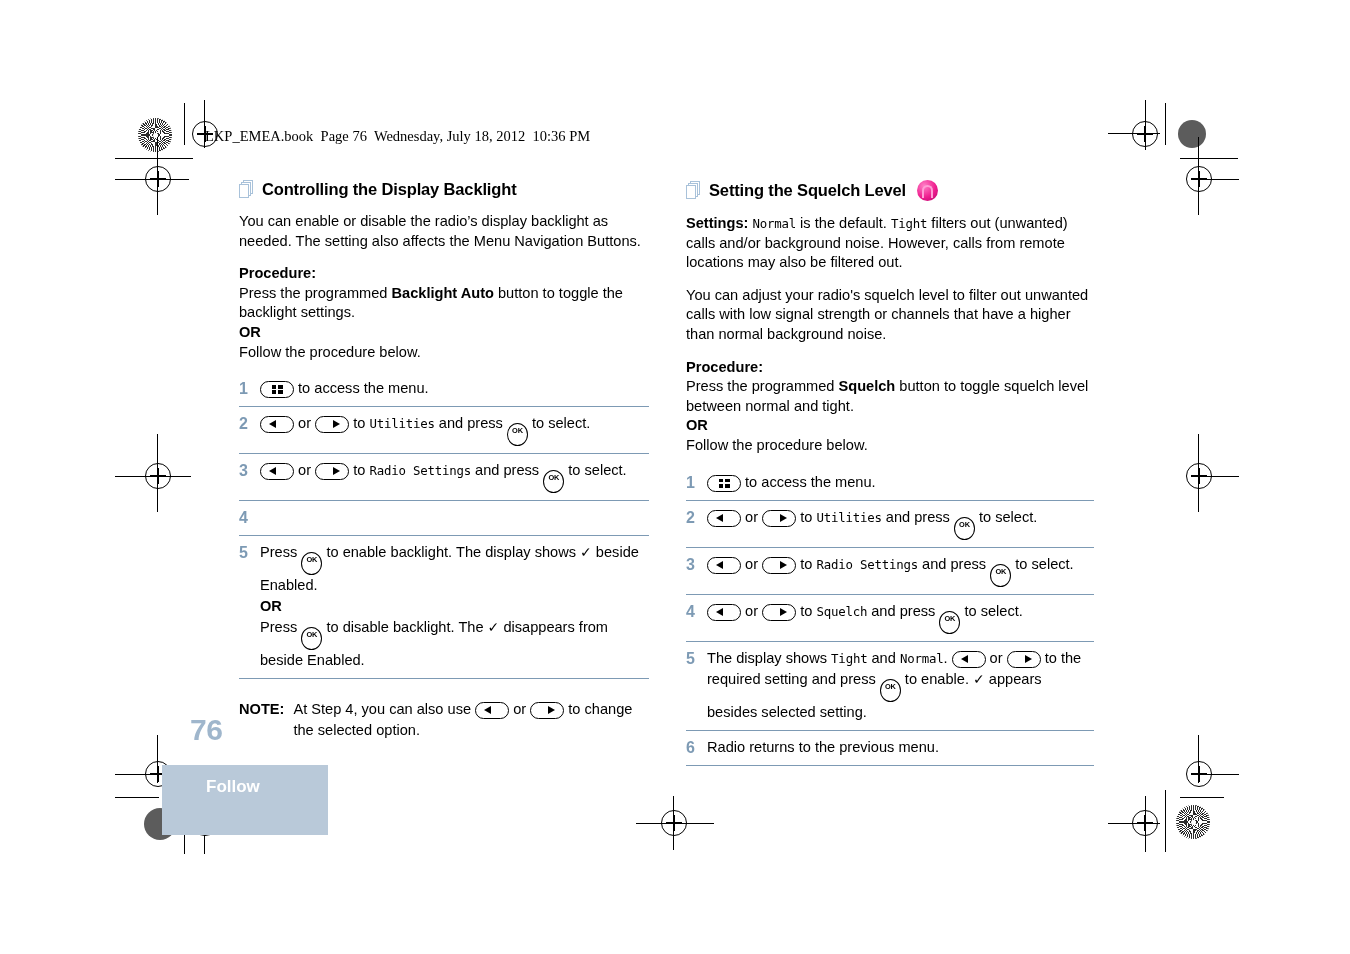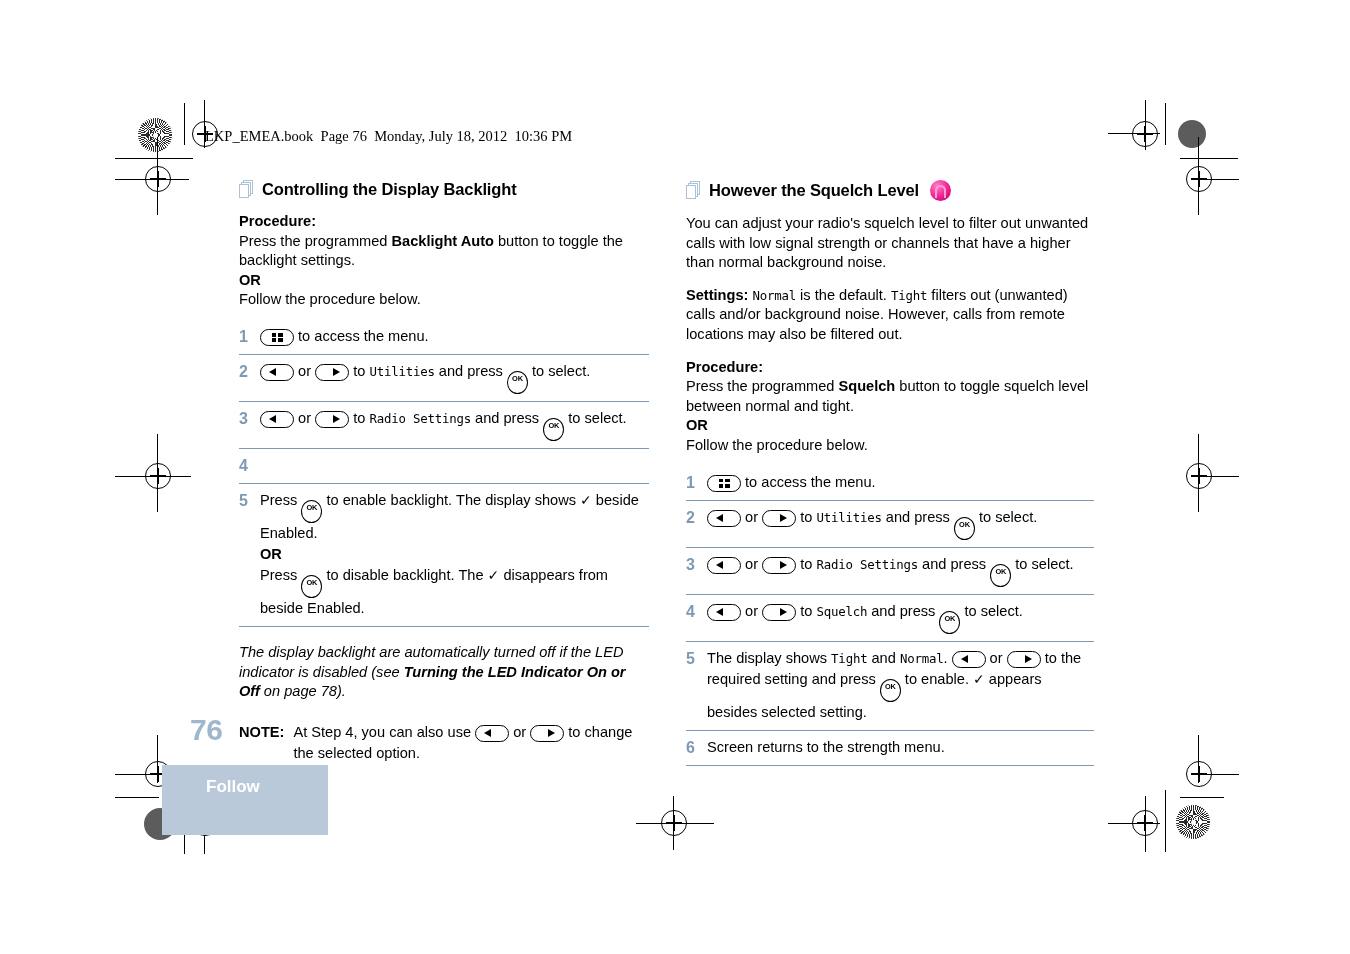--- a/index.html
+++ b/index.html
@@ -258,33 +258,34 @@
   <div class="reg-line-v" style="left:1198px; top:735px; height:48px;"></div>
 
   <div class="reg reg-target" style="left:1132px; top:810px;">
       <div class="reg-core"></div>
     </div>
   <div class="reg-line-h" style="left:1108px; top:823px; width:52px;"></div>
   <div class="reg-line-v" style="left:1145px; top:796px; height:56px;"></div>
   <div class="reg-line-v" style="left:1165px; top:790px; height:62px;"></div>
   <div class="reg-star" style="left:1176px; top:805px; width:34px; height:34px;"></div>
 
-  <div class="book-header">LKP_EMEA.book  Page 76  Monday, July 18, 2012  10:36 PM</div>
+  <div class="book-header">LKP_EMEA.book  Page 76  Wednesday, July 18, 2012  10:36 PM</div>
 
   <div class="col col-left">
 
     <div class="sec-head">
       <span class="pages-icon">
           <i></i>
           <i></i>
           <i></i>
         </span>
       <span class="title">Controlling the Display Backlight</span>
     </div>
 
+    <p class="para">You can enable or disable the radio’s display backlight as needed. The setting also affects the Menu Navigation Buttons.</p>
 
     <p class="para">
       <span class="lead">Procedure:</span><br>
       <span>Press the programmed </span><b>Backlight Auto</b><span> button to toggle the backlight settings.</span><br>
       <span class="lead">OR</span><br>
       <span>Follow the procedure below.</span>
     </p>
 
     <div class="steps">
 
@@ -312,44 +313,43 @@
         <span class="step-num">4</span>
       </div>
 
       <div class="step">
         <span class="step-num">5</span>
         <span class="step-body"><span>Press </span><span class="key key-ok"><span>OK</span></span><span> to enable backlight. The display shows </span><span class="chk">✓</span><span> beside Enabled.</span><br><span class="lead">OR</span><br><span>Press </span><span class="key key-ok"><span>OK</span></span><span> to disable backlight. The </span><span class="chk">✓</span><span> disappears from beside Enabled.</span></span>
       </div>
 
     </div>
 
-    <p class="italic-note"><span>The display backlight are automatically turned off if the LED indicator is disabled (see </span><b>Turning the LED Indicator On or Off</b><span> on page 78).</span></p>
 
     <div class="note-block">
       <span class="note-label">NOTE:</span>
       <span class="note-text"><span>At Step 4, you can also use </span><span class="key key-pill key-left"><span class="tri"></span></span><span> or </span><span class="key key-pill key-right"><span class="tri"></span></span><span> to change the selected option.</span></span>
     </div>
 
   </div>
 
   <div class="col col-right">
 
     <div class="sec-head">
       <span class="pages-icon">
           <i></i>
           <i></i>
           <i></i>
         </span>
-      <span class="title">However the Squelch Level</span>
+      <span class="title">Setting the Squelch Level</span>
       <span class="radio-badge"></span>
     </div>
 
+    <p class="para"><b>Settings:</b><span> </span><span class="mono">Normal</span><span> is the default. </span><span class="mono">Tight</span><span> filters out (unwanted) calls and/or background noise. However, calls from remote locations may also be filtered out.</span></p>
+
     <p class="para">You can adjust your radio's squelch level to filter out unwanted calls with low signal strength or channels that have a higher than normal background noise.</p>
-
-    <p class="para"><b>Settings:</b><span> </span><span class="mono">Normal</span><span> is the default. </span><span class="mono">Tight</span><span> filters out (unwanted) calls and/or background noise. However, calls from remote locations may also be filtered out.</span></p>
 
     <p class="para">
       <span class="lead">Procedure:</span><br>
       <span>Press the programmed </span><b>Squelch</b><span> button to toggle squelch level between normal and tight.</span><br>
       <span class="lead">OR</span><br>
       <span>Follow the procedure below.</span>
     </p>
 
     <div class="steps">
 
@@ -378,21 +378,21 @@
         <span class="step-body"><span class="key key-pill key-left"><span class="tri"></span></span><span> or </span><span class="key key-pill key-right"><span class="tri"></span></span><span> to </span><span class="mono">Squelch</span><span> and press </span><span class="key key-ok"><span>OK</span></span><span> to select.</span></span>
       </div>
 
       <div class="step">
         <span class="step-num">5</span>
         <span class="step-body"><span>The display shows </span><span class="mono">Tight</span><span> and </span><span class="mono">Normal</span><span>. </span><span class="key key-pill key-left"><span class="tri"></span></span><span> or </span><span class="key key-pill key-right"><span class="tri"></span></span><span> to the required setting and press </span><span class="key key-ok"><span>OK</span></span><span> to enable. </span><span class="chk">✓</span><span> appears besides selected setting.</span></span>
       </div>
 
       <div class="step">
         <span class="step-num">6</span>
-        <span class="step-body">Screen returns to the strength menu.</span>
+        <span class="step-body">Radio returns to the previous menu.</span>
       </div>
 
     </div>
 
   </div>
 
   <div class="folio">76</div>
   <div class="lang-block">
     <span class="lang">Follow</span>
   </div>

